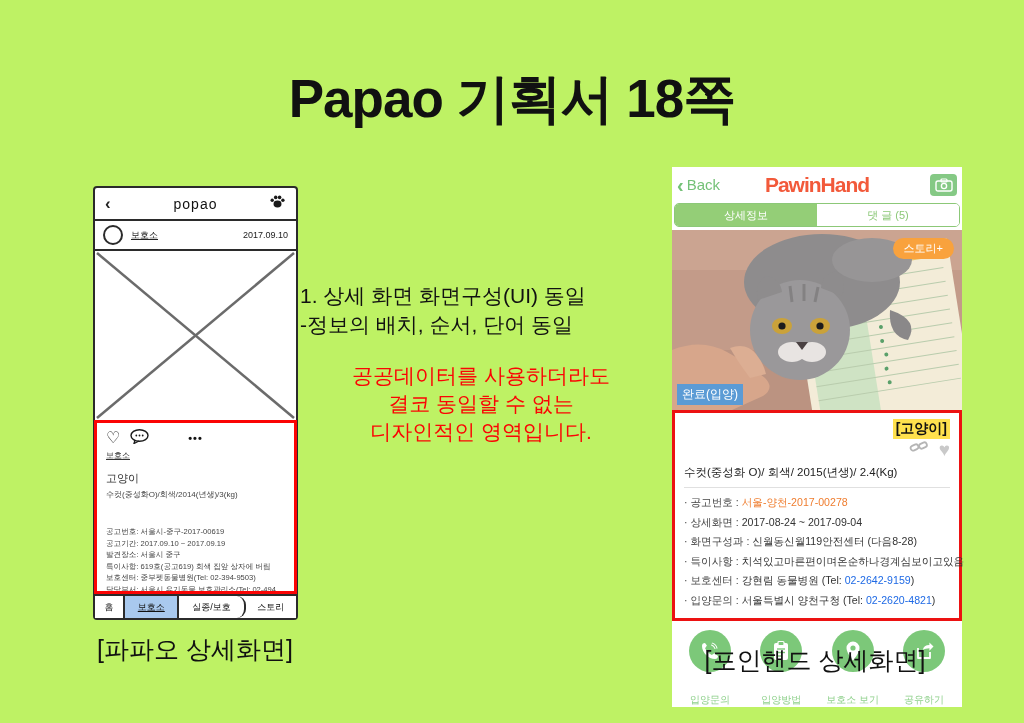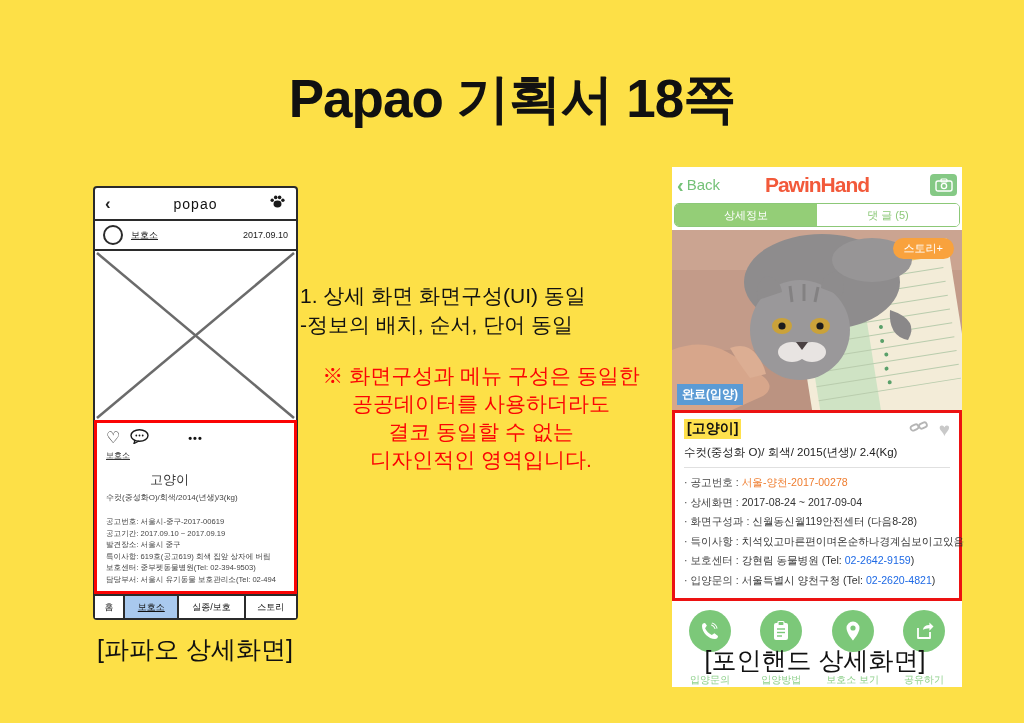--- a/index.html
+++ b/index.html
@@ -1,18 +1,18 @@
 <!DOCTYPE html>
 <html><head>
 <meta charset="utf-8">
 <style>
   * { margin:0; padding:0; box-sizing:border-box; }
   html,body { background:#e9e9e9; }
   body { font-family:"Liberation Sans", sans-serif; }
-  .slide { position:relative; width:1024px; height:723px; background:#fde047; overflow:hidden; margin:0 auto; }
+  .slide { position:relative; width:1024px; height:723px; background:#bef264; overflow:hidden; margin:0 auto; }
 
   
   .slide-title { position:absolute; top:64px; left:0; width:100%; text-align:center;
     font-size:53px; font-weight:600; color:#111; letter-spacing:-1px; }
 
   
   .phone { position:absolute; left:93px; top:186px; width:205px; height:434px;
     border:2px solid #2b2b2b; border-radius:4px; background:#fff; }
   .p-header { position:relative; height:33px; border-bottom:2px solid #2b2b2b;
     display:flex; align-items:center; padding:0 10px; }
@@ -27,29 +27,29 @@
   .p-image { position:relative; height:169px; }
   .p-image svg { display:block; }
   .p-card { position:relative; height:174px; border:3px solid #fb0404; margin:0 -1px;
     padding:5px 9px 0; overflow:hidden; background:#fff; }
   .p-iconrow { display:flex; align-items:center; height:20px; position:relative; }
   .p-heart { font-size:16px; color:#222; line-height:1; }
   .p-bubble { margin-left:10px; }
   .p-more { position:absolute; left:50%; transform:translateX(-50%); font-size:11px;
     letter-spacing:1px; color:#111; font-weight:bold; }
   .p-card-shelter { font-size:8px; text-decoration:underline; color:#333; margin-top:2px; }
-  .p-name { font-size:13px; color:#333; margin-top:10px;margin-left:44px; }
+  .p-name { font-size:11px; color:#333; margin-top:10px; }
   .p-summary { font-size:8px; color:#444; margin-top:3px; }
-  .p-rows { margin-top:13px; }
+  .p-rows { margin-top:26px; }
   .p-rows span { display:block; font-size:7.6px; color:#444; line-height:11.5px; white-space:nowrap; }
   .p-tabbar { display:flex; height:24px; border-top:2px solid #2b2b2b; }
   .p-tab { display:flex; align-items:center; justify-content:center; font-size:9px;
     color:#111; border-right:2px solid #2b2b2b; background:#fff; }
   .p-tab:last-child { border-right:none; }
-  .p-tab.w1 { width:15%; } .p-tab.w2 { width:27%; } .p-tab.w3 { width:33%; } .p-tab.w4 { width:25%; }
+  .p-tab.w1 { width:15%; } .p-tab.w2 { width:27%; } .p-tab.w3 { width:33%;border-radius:9px; } .p-tab.w4 { width:25%; }
   .p-tab.active { background:#a9c9ee; text-decoration:underline; }
 
   .caption { position:absolute; font-size:25px; color:#111; text-align:center; }
   .caption-left { left:55px; top:633px; width:280px; }
   .caption-right { left:655px; top:644px; width:320px; }
 
   
   .notes { position:absolute; left:300px; top:281px; width:362px; }
   .notes .black { font-size:21px; color:#111; line-height:29px; }
   .notes .red { margin-top:23px; text-align:center; color:#fb0404; font-size:21px; line-height:28px; }
@@ -64,23 +64,23 @@
   .a-camera { margin-left:auto; z-index:2; width:27px; height:22px; background:#85c985;
     border-radius:4px; display:flex; align-items:center; justify-content:center; }
   .a-tabs { display:flex; height:24px; border:1.5px solid #8cc878; border-radius:5px; overflow:hidden; margin:1px 2px 3px; }
   .a-tab { flex:1; display:flex; align-items:center; justify-content:center; font-size:11px; }
   .a-tab.sel { background:#94ce77; color:#fff; }
   .a-tab.unsel { background:#fff; color:#8cc878; }
   .a-photo { position:relative; height:180px; overflow:hidden; background:#c59e8c; }
   .story-badge { position:absolute; top:8px; right:8px; background:#f9a23d; color:#fff;
     font-size:11px; padding:3px 11px; border-radius:13px; }
   .status-badge { position:absolute; left:5px; bottom:5px; background:#5b9bd5; color:#fff;
-    font-size:12px; padding:2px 5px;font-weight:bold; }
+    font-size:12px; padding:2px 5px; }
   .a-details { border:3px solid #ec1212; background:#fff; padding:6px 9px 8px; }
-  .a-title-row { display:flex; align-items:flex-end; }
+  .a-title-row { display:flex; align-items:flex-end;flex-direction:column; }
   .a-title { font-size:14px; font-weight:bold; color:#111; background:#ffe14d; padding:1px 3px; }
   .a-title-icons { margin-left:auto; display:flex; align-items:center; gap:10px; }
   .a-heart { color:#c9c9c9; font-size:19px; line-height:1; }
   .a-summary { font-size:11.5px; color:#222; margin:6px 0 7px; }
   .a-divider { border:none; border-top:1px solid #e0e0e0; margin:0 0 5px; }
   .a-row { font-size:10.6px; line-height:19.5px; color:#333; white-space:nowrap; }
   .a-row .lbl { color:#444; }
   .a-row .orange { color:#ef7d2f; }
   .a-row .tel { color:#1f6ae5; }
   .a-actions { display:flex; justify-content:space-between; padding:9px 8px 0; }
@@ -153,21 +153,20 @@
       <div class="p-tab w3">실종/보호</div>
       <div class="p-tab w4">스토리</div>
     </div>
   </div>
   <div class="caption caption-left">[파파오 상세화면]</div>
 
   <div class="notes">
     <div class="black">1.  상세 화면 화면구성(UI) 동일</div>
     <div class="black">-정보의 배치, 순서, 단어 동일</div>
     <div class="red">
-      <div>※ 화면구성과 메뉴 구성은 동일한</div>
       <div>공공데이터를 사용하더라도</div>
       <div>결코 동일할 수 없는</div>
       <div>디자인적인 영역입니다.</div>
     </div>
   </div>
 
   <div class="appshot">
     <div class="a-header">
       <span class="a-back">
         <span class="chev">‹</span>

